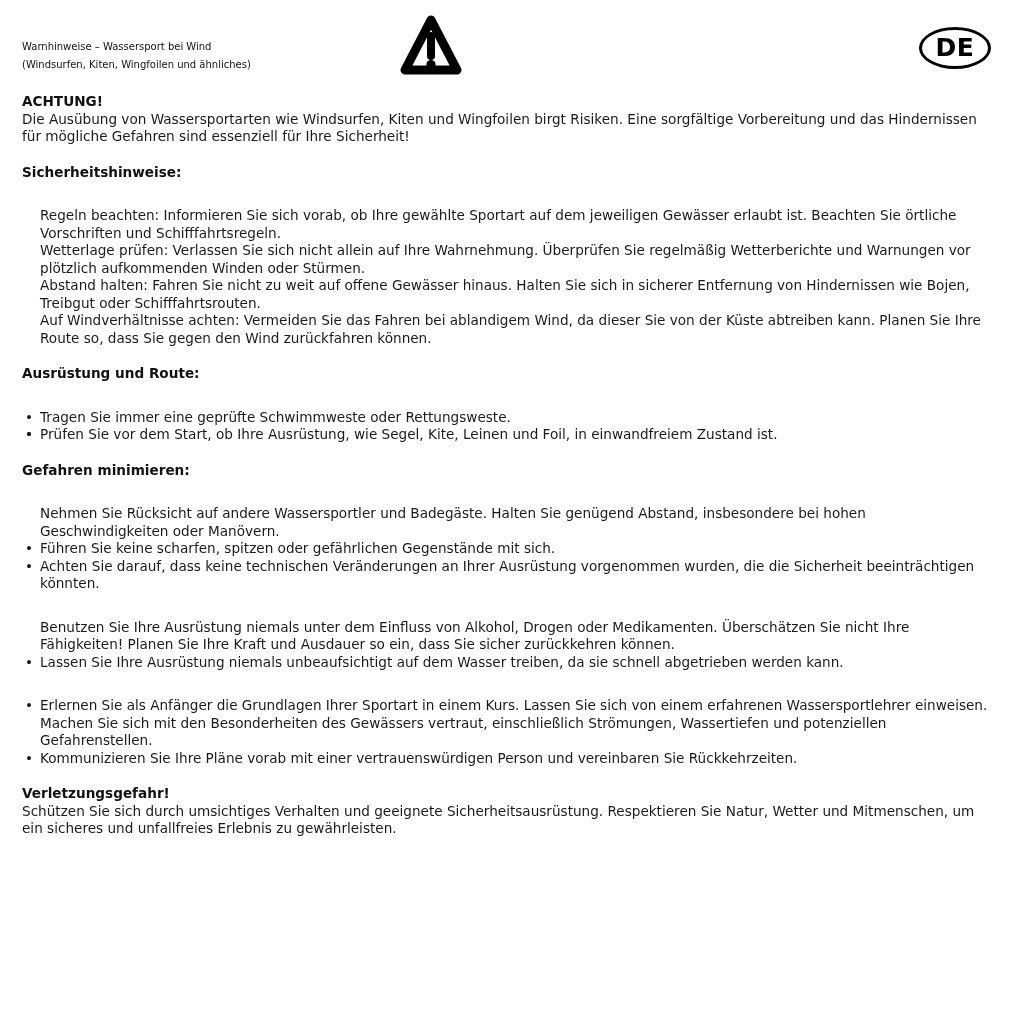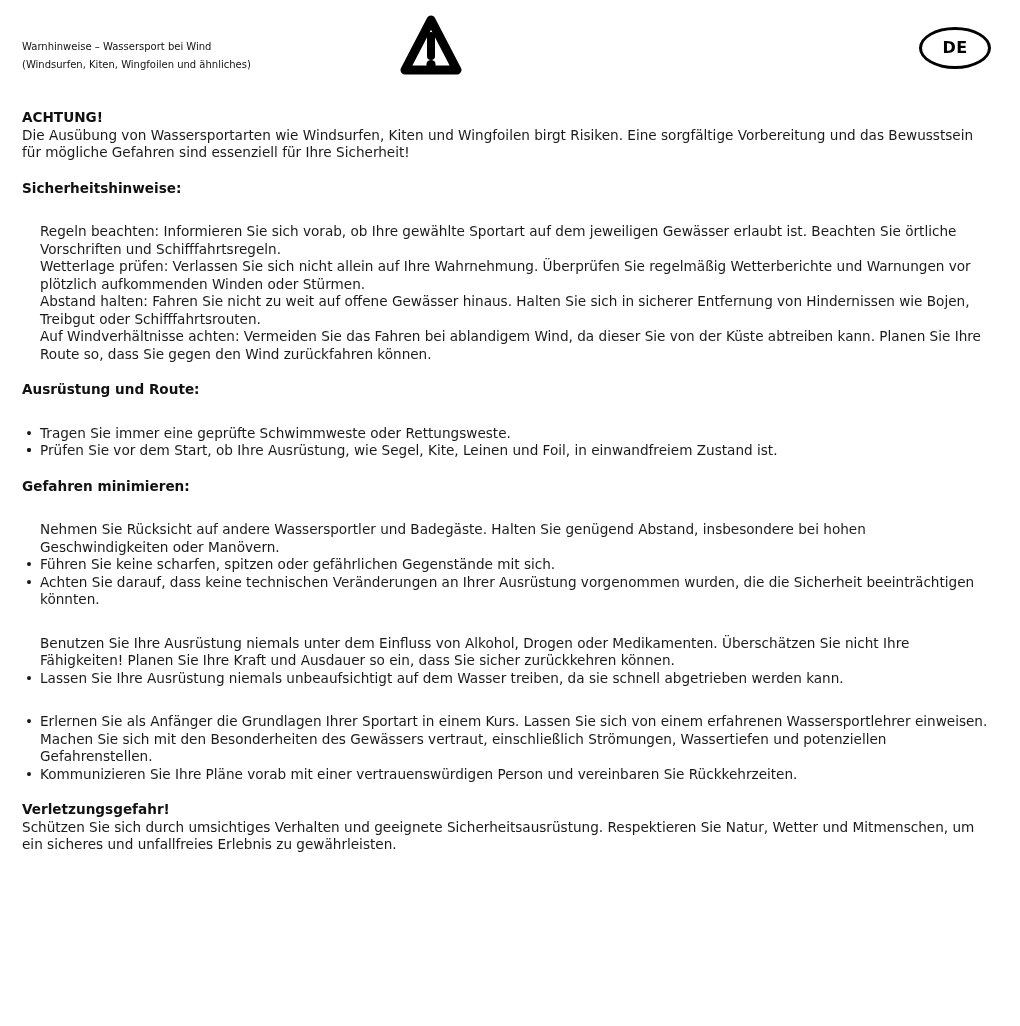--- a/index.html
+++ b/index.html
@@ -16,28 +16,28 @@
   .title {
     position:absolute; left:22px; top:38px;
     font-size:10px; line-height:18px; font-weight:normal; color:#111;
     white-space:nowrap;
   }
   .warn-triangle { position:absolute; left:399px; top:12px; width:64px; height:68px; }
   .de-badge {
     position:absolute; left:919px; top:27px; width:72px; height:42px;
     border:3.5px solid #000; border-radius:50%;
     display:flex; align-items:center; justify-content:center;
-    font-weight:bold; font-size:16px; letter-spacing:0.5px; color:#000;
+    font-weight:bold; font-size:25px; letter-spacing:0.5px; color:#000;
   }
 
   
   .content { position:absolute; left:22px; top:93px; width:966px; }
   .section { margin-top:18px; }
   .section:first-child { margin-top:0; }
-  .section-heading { font-weight:bold; color:#111;margin-top:16px; }
+  .section-heading { font-weight:bold; color:#111; }
   .section-paragraph { margin-top:0; }
   .section-body { margin-top:26px; }
 
   .item { position:relative; padding-left:18px; }
   .item .marker {
     position:absolute; left:3px; top:0;
     font-size:13.6px; color:#1a1a1a;
   }
 </style>
 </head>
@@ -57,21 +57,21 @@
   </svg>
 
   <div class="de-badge">
     <span>DE</span>
   </div>
 
   <div class="content">
 
     <div class="section">
       <div class="section-heading">ACHTUNG!</div>
-      <div class="section-paragraph">Die Ausübung von Wassersportarten wie Windsurfen, Kiten und Wingfoilen birgt Risiken. Eine sorgfältige Vorbereitung und das Bewusstsein für mögliche Gefahren sind essenziell für Ihre Sicherheit!</div>
+      <div class="section-paragraph">Die Ausübung von Wassersportarten wie Windsurfen, Kiten und Wingfoilen birgt Risiken. Eine sorgfältige Vorbereitung und das Hindernissen für mögliche Gefahren sind essenziell für Ihre Sicherheit!</div>
     </div>
 
     <div class="section">
       <div class="section-heading">Sicherheitshinweise:</div>
       <div class="section-body">
         <div class="item plain">
           <span class="itext">Regeln beachten: Informieren Sie sich vorab, ob Ihre gewählte Sportart auf dem jeweiligen Gewässer erlaubt ist. Beachten Sie örtliche Vorschriften und Schifffahrtsregeln.</span>
         </div>
         <div class="item plain">
           <span class="itext">Wetterlage prüfen: Verlassen Sie sich nicht allein auf Ihre Wahrnehmung. Überprüfen Sie regelmäßig Wetterberichte und Warnungen vor plötzlich aufkommenden Winden oder Stürmen.</span>

